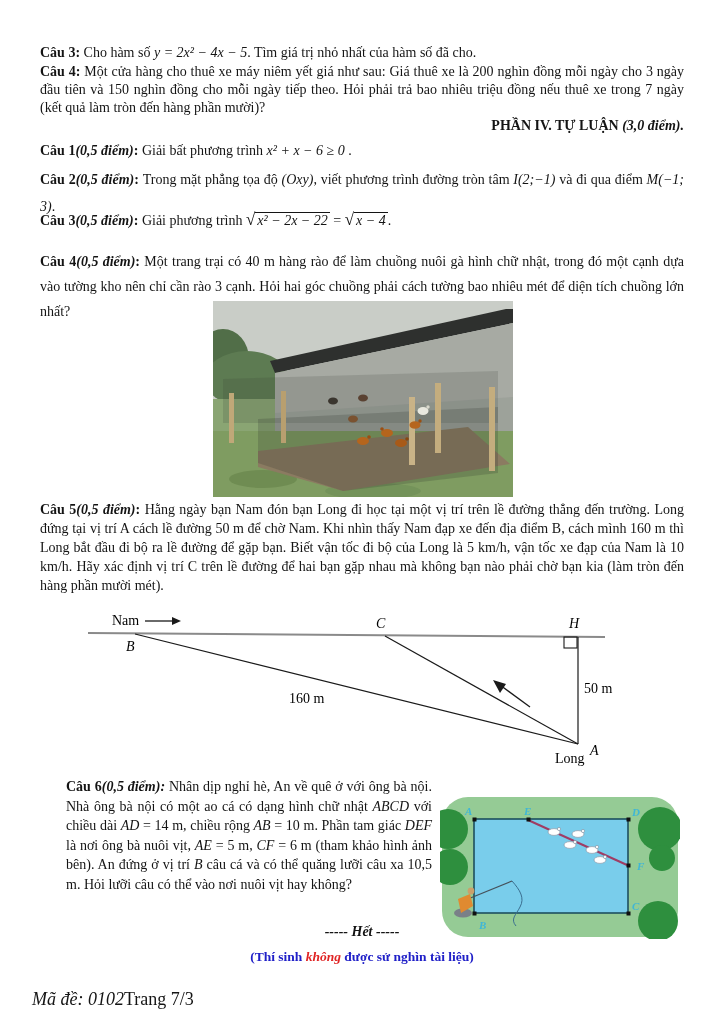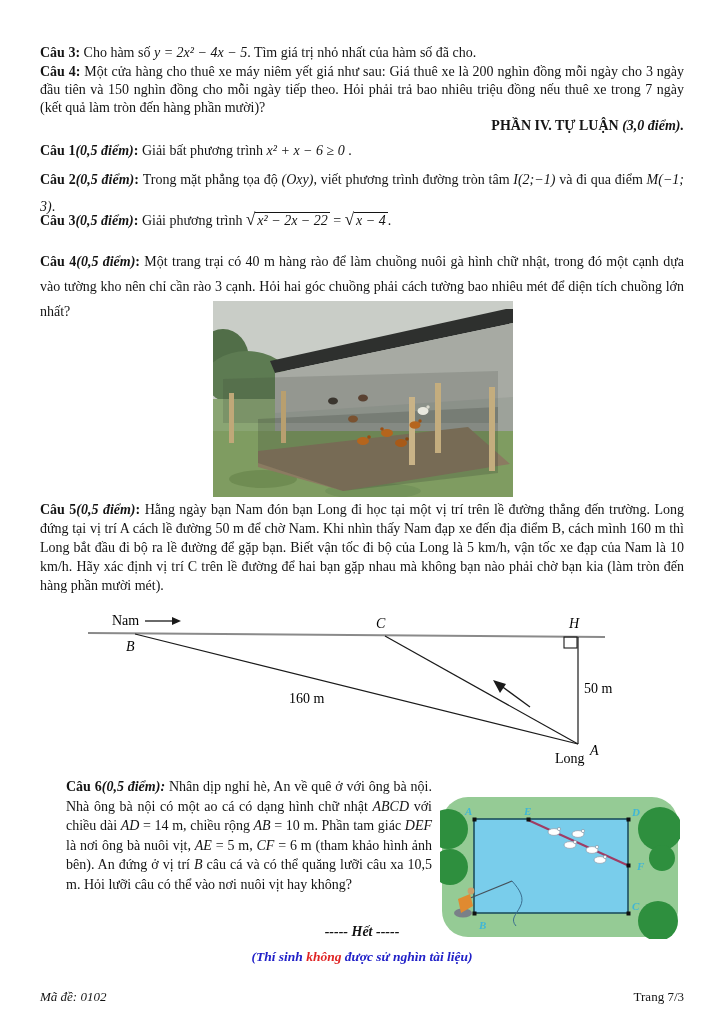--- a/index.html
+++ b/index.html
@@ -8,42 +8,42 @@
     position: relative; width: 724px; height: 1024px; background: #ffffff;
     font-family: "Liberation Serif", serif; font-size: 14px; color:#141414;
     overflow: hidden;
   }
   .block { position:absolute; left:40px; width:644px; text-align:justify; line-height:18px; }
   .single { text-align:left; }
   .seg-n  { }
   .seg-b  { font-weight:700; }
   .seg-bi { font-weight:700; font-style:italic; }
   .seg-m  { font-style:italic; }
-  .seg-ib { font-weight:700; font-style:italic; color:var(--notice_blue); }
+  .seg-ib { font-weight:700; color:var(--notice_blue); }
   .seg-ir { font-weight:700; font-style:italic; color:var(--notice_red);text-align:center; }
   .seg-rad { white-space:nowrap; }
   .rad-sign { font-style:normal; font-size:17px; }
   .radicand { border-top:1.2px solid #141414; font-style:italic; padding:0 2px; }
 
   #p-c3      { top:44px; }
   #p-c4      { top:63px; }
   #p-heading { top:117px; text-align:right; }
   #p-q1      { top:142px; }
   #p-q2      { top:166px; line-height:27px; }
   #p-q3      { top:211px; height:26px; }
   #p-q4      { top:249px; line-height:25px; }
   #photo     { position:absolute; left:213px; top:301px; width:300px; height:196px; }
   #p-q5      { top:500px; line-height:19px; }
   #diagram   { position:absolute; left:60px; top:604px; width:620px; height:168px; }
   #q6row     { position:absolute; left:40px; top:777px; width:644px; display:flex; align-items:flex-start;margin-left:26px; }
   #q6text    { width:366px; text-align:justify; line-height:19.6px; }
   #pondwrap  { margin-left:8px; margin-top:10px; }
   #het       { position:absolute; left:0; top:924px; width:100%; text-align:center; font-weight:700; font-style:italic; }
   #notice    { position:absolute; left:0; top:949px; width:100%; text-align:center; font-size:13.5px; }
-  #footer    { position:absolute; left:40px; top:989px; width:644px; display:flex; justify-content:space-between; font-size:13px; }
+  #footer    { position:absolute; left:32px; top:989px; width:644px; display:flex; font-size:18px; }
   #footer-left  { font-style:italic; }
   #footer-right { }
   svg text { font-family:"Liberation Serif", serif; }
 </style>
 </head>
 <body>
 
 <div class="page">
 
   <div class="block single" id="p-c3"><span class="seg-b">Câu 3: </span><span class="seg-n">Cho hàm số </span><span class="seg-m">y = 2x² − 4x − 5</span><span class="seg-n">. Tìm giá trị nhỏ nhất của hàm số đã cho.</span></div>

